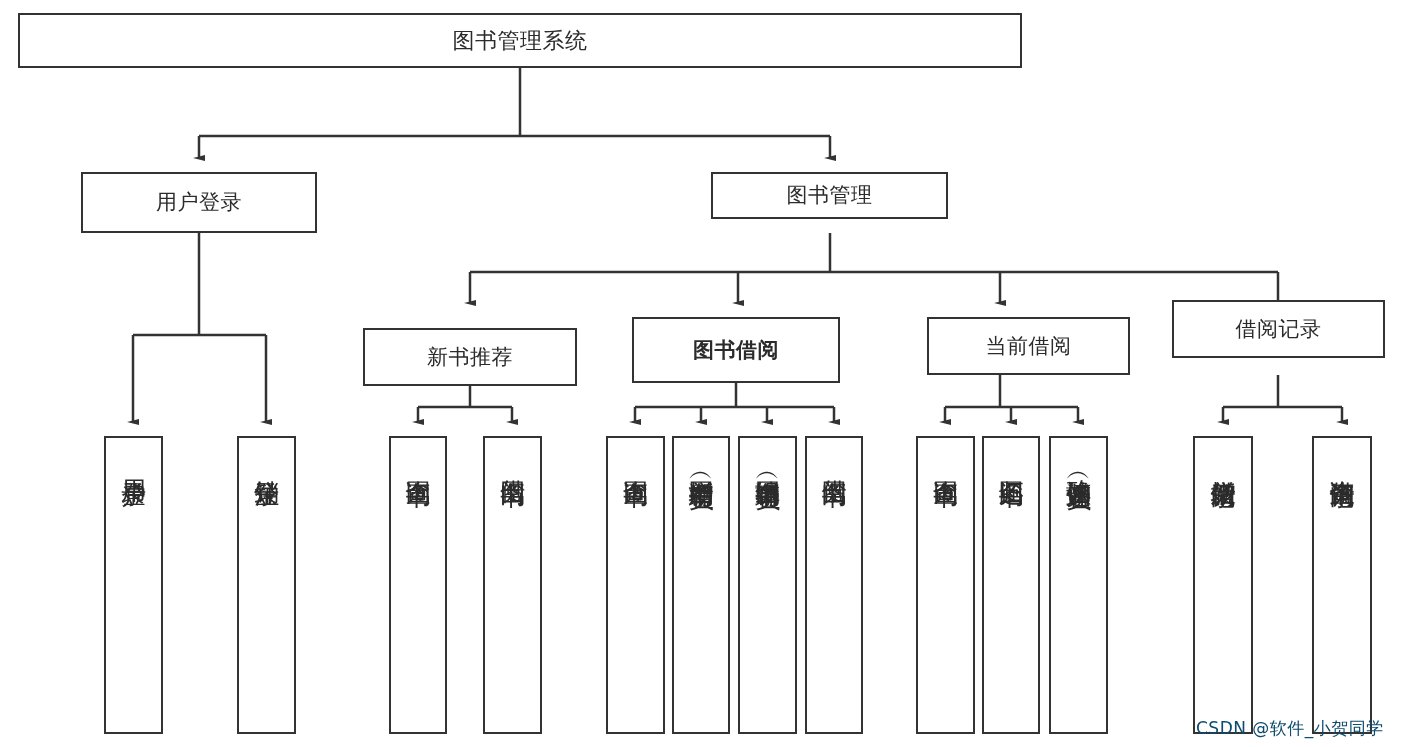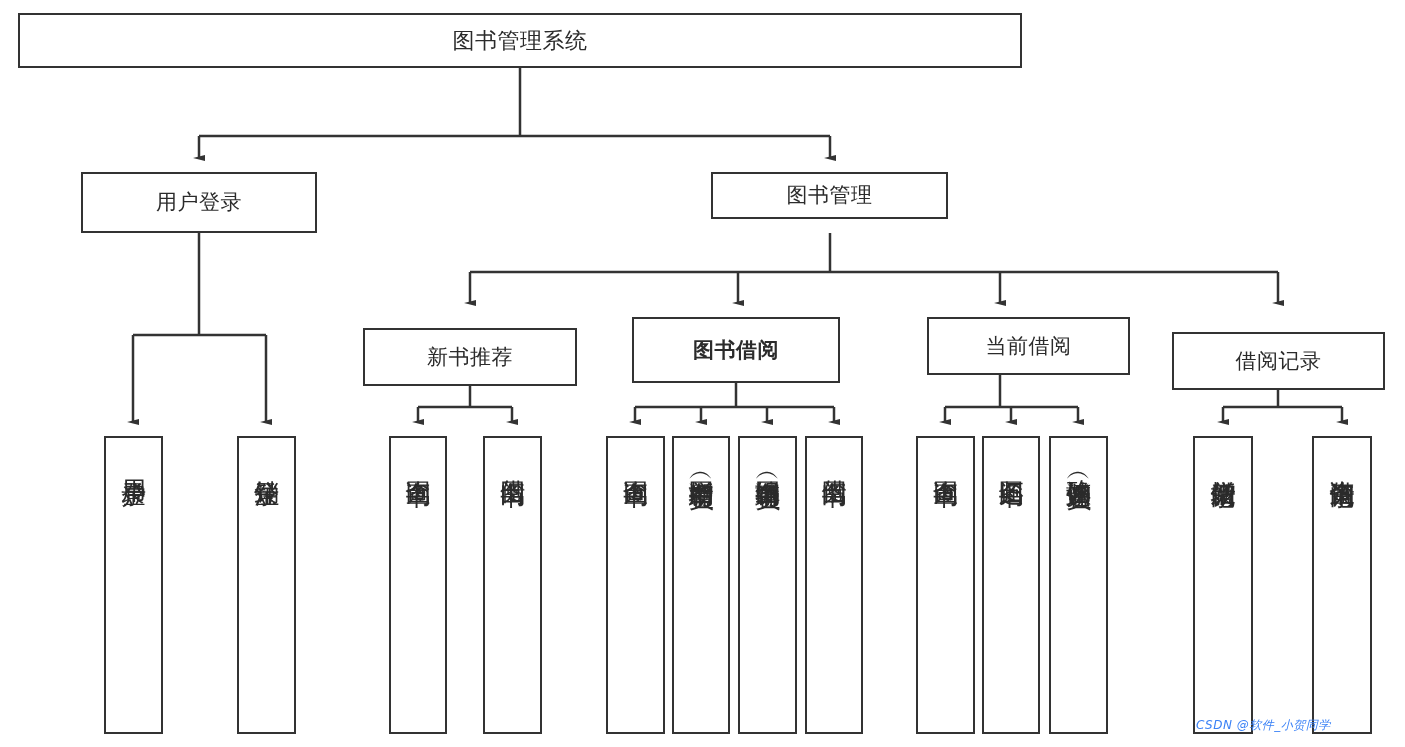--- a/index.html
+++ b/index.html
@@ -56,25 +56,24 @@
   .node.vert .lbl {
     writing-mode: vertical-rl;
     text-orientation: upright;
     font-size: 25px;
     line-height: 1.02;
     letter-spacing: 1px;
     white-space: nowrap;
   }
   .watermark {
     position: absolute;
-    font-size: 12px;
-    color: #3b82f6;
+    font-size: 17px;
+    color: #0c4a6e;
     white-space: nowrap;
     letter-spacing: 0.5px;
-    font-style: italic;
   }
 </style>
 </head>
 <body>
 
 <div id="canvas">
 
   <svg class="wires" viewBox="0 0 1405 747" xmlns="http://www.w3.org/2000/svg">
     <defs>
       <marker id="arrow" markerWidth="10" markerHeight="12" refX="3" refY="6" orient="auto" markerUnits="userSpaceOnUse">
@@ -138,21 +137,21 @@
 
   <div class="node horiz" style="left:363px; top:317px; width:214px; height:58px;margin-top:11px;">
     <span class="lbl">新书推荐</span>
   </div>
   <div class="node horiz" style="left:632px; top:317px; width:208px; height:66px;font-weight:bold;">
     <span class="lbl">图书借阅</span>
   </div>
   <div class="node horiz" style="left:899px; top:317px; width:203px; height:58px;margin-left:28px;">
     <span class="lbl">当前借阅</span>
   </div>
-  <div class="node horiz" style="left:1172px; top:332px; width:213px; height:58px;font-family:Liberation Serif, serif;">
+  <div class="node horiz" style="left:1172px; top:300px; width:213px; height:58px;font-family:Liberation Serif, serif;">
     <span class="lbl">借阅记录</span>
   </div>
 
   <div class="node vert" style="left:104px; top:436px; width:59px; height:298px;">
     <span class="lbl">用户登录</span>
   </div>
   <div class="node vert" style="left:237px; top:436px; width:59px; height:298px;">
     <span class="lbl">注销登录</span>
   </div>
 

